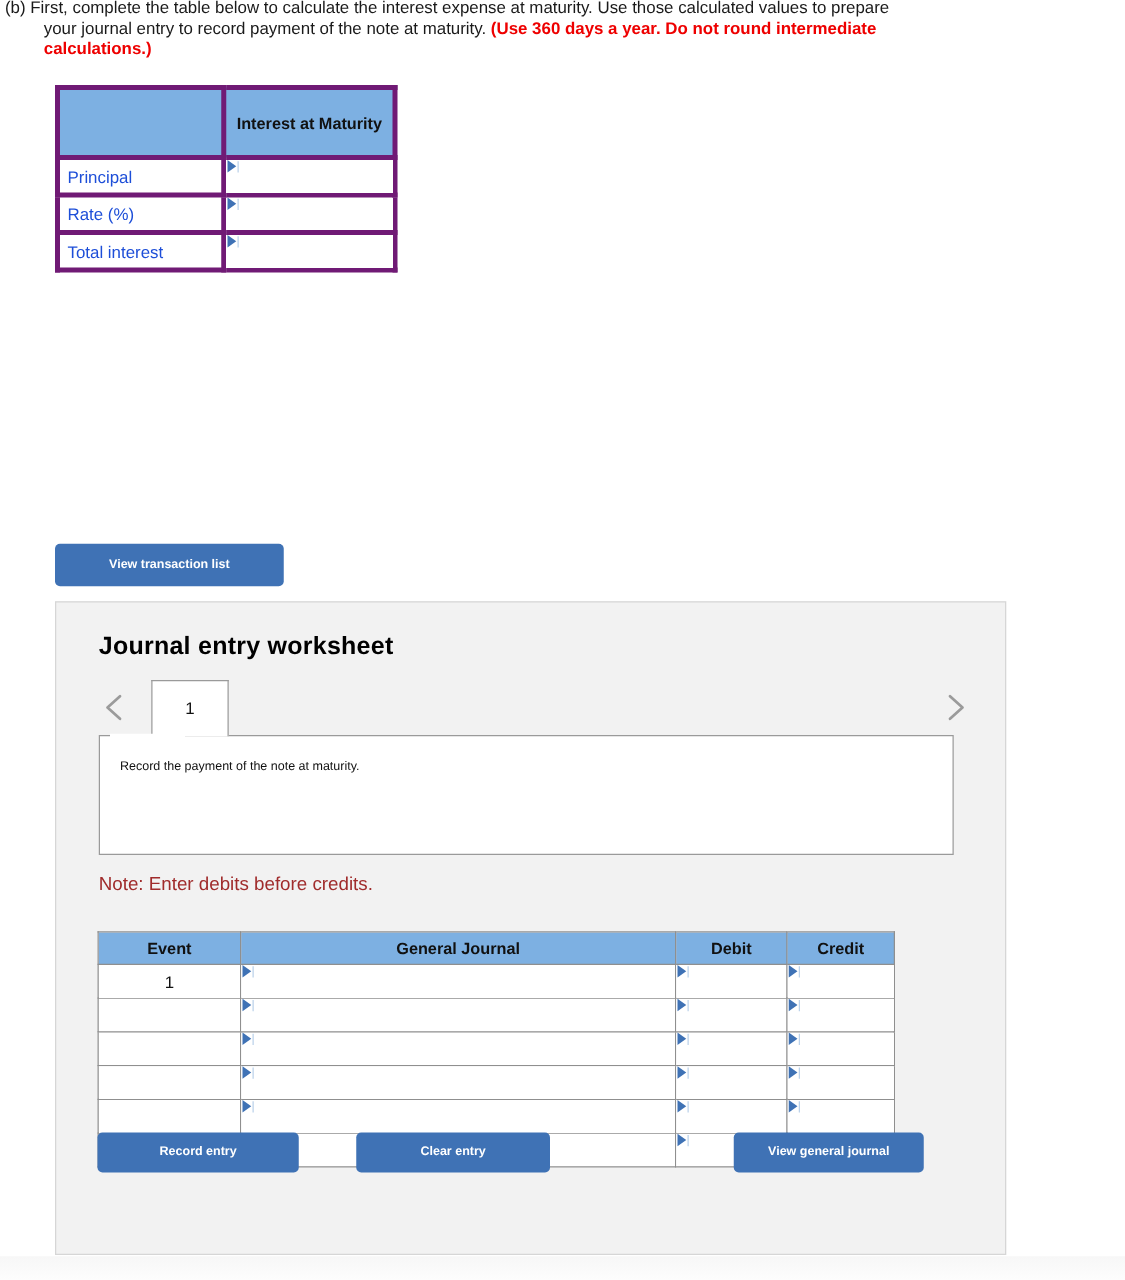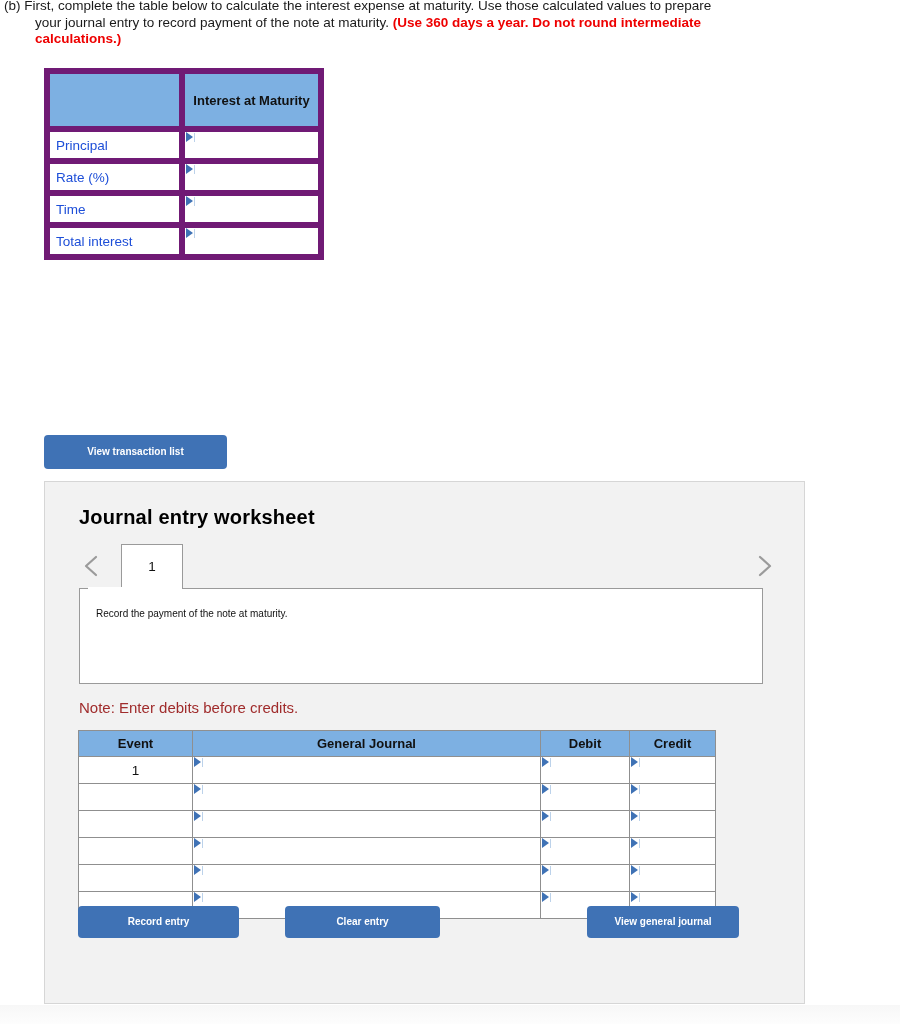--- a/index.html
+++ b/index.html
@@ -39,21 +39,21 @@
 
   
   .interest-table {
     position: absolute;
     left: 44px;
     top: 68px;
     border-collapse: collapse;
     table-layout: fixed;
   }
   .interest-table td, .interest-table th {
-    border: 6px solid #701a75;
+    border: 4px solid #701a75;
     padding: 0;
     vertical-align: middle;
   }
   .interest-table .hdr {
     background: #7db0e2;
     height: 52px;
     font-weight: bold;
     font-size: 13px;
     text-align: center;
     line-height: 15px;
@@ -212,21 +212,21 @@
     left: 34px;
     top: 217px;
     font-size: 15px;
     color: #a02c2c;
   }
 
   
   .journal {
     position: absolute;
     left: 33px;
-    top: 248px;
+    top: 263px;
     border-collapse: collapse;
     table-layout: fixed;
     background: #fff;
   }
   .journal th, .journal td {
     border: 1px solid #8f8f8f;
     padding: 0;
   }
   .journal th {
     background: #7db0e2;
@@ -289,26 +289,20 @@
         <span class="marker"></span>
       </td>
     </tr>
     <tr>
       <td class="rowlabel">Rate (%)</td>
       <td class="inputcell">
         <span class="marker"></span>
       </td>
     </tr>
     <tr>
-      <td class="rowlabel">Time</td>
-      <td class="inputcell">
-        <span class="marker"></span>
-      </td>
-    </tr>
-    <tr>
       <td class="rowlabel">Total interest</td>
       <td class="inputcell">
         <span class="marker"></span>
       </td>
     </tr>
   </tbody>
 </table>
 
 <button class="btn" id="view-transaction-list">View transaction list</button>
 

